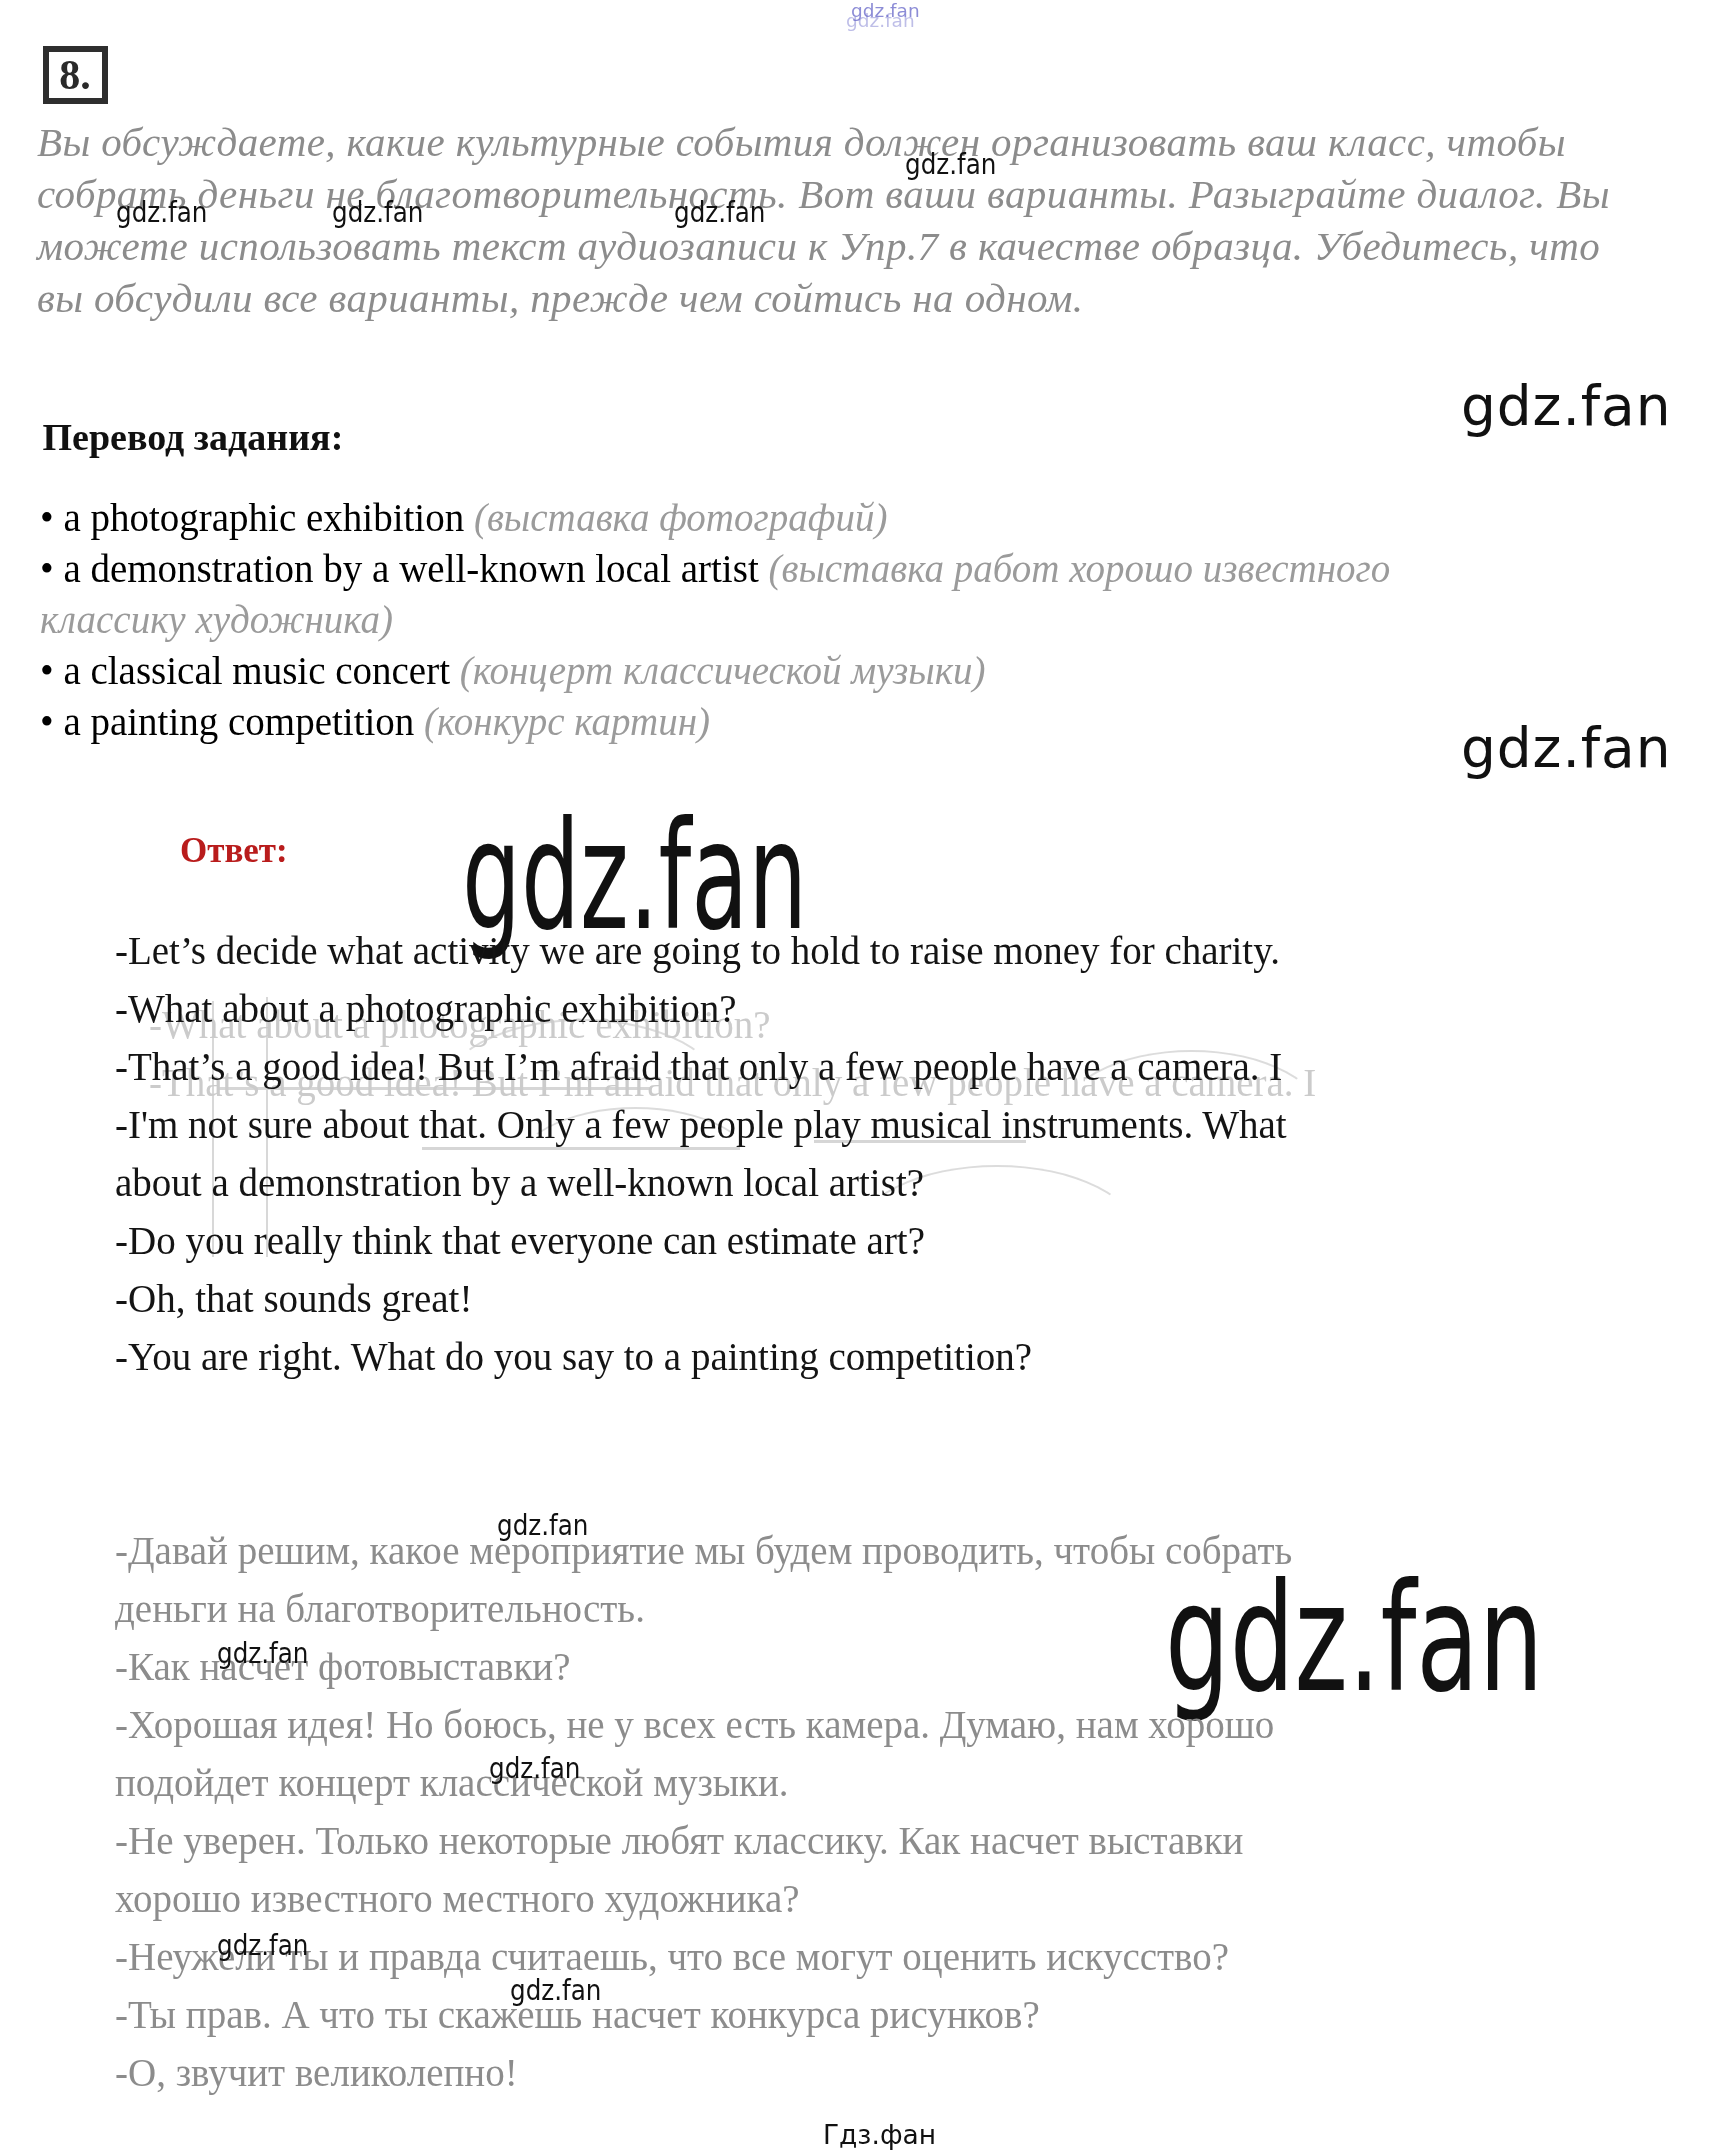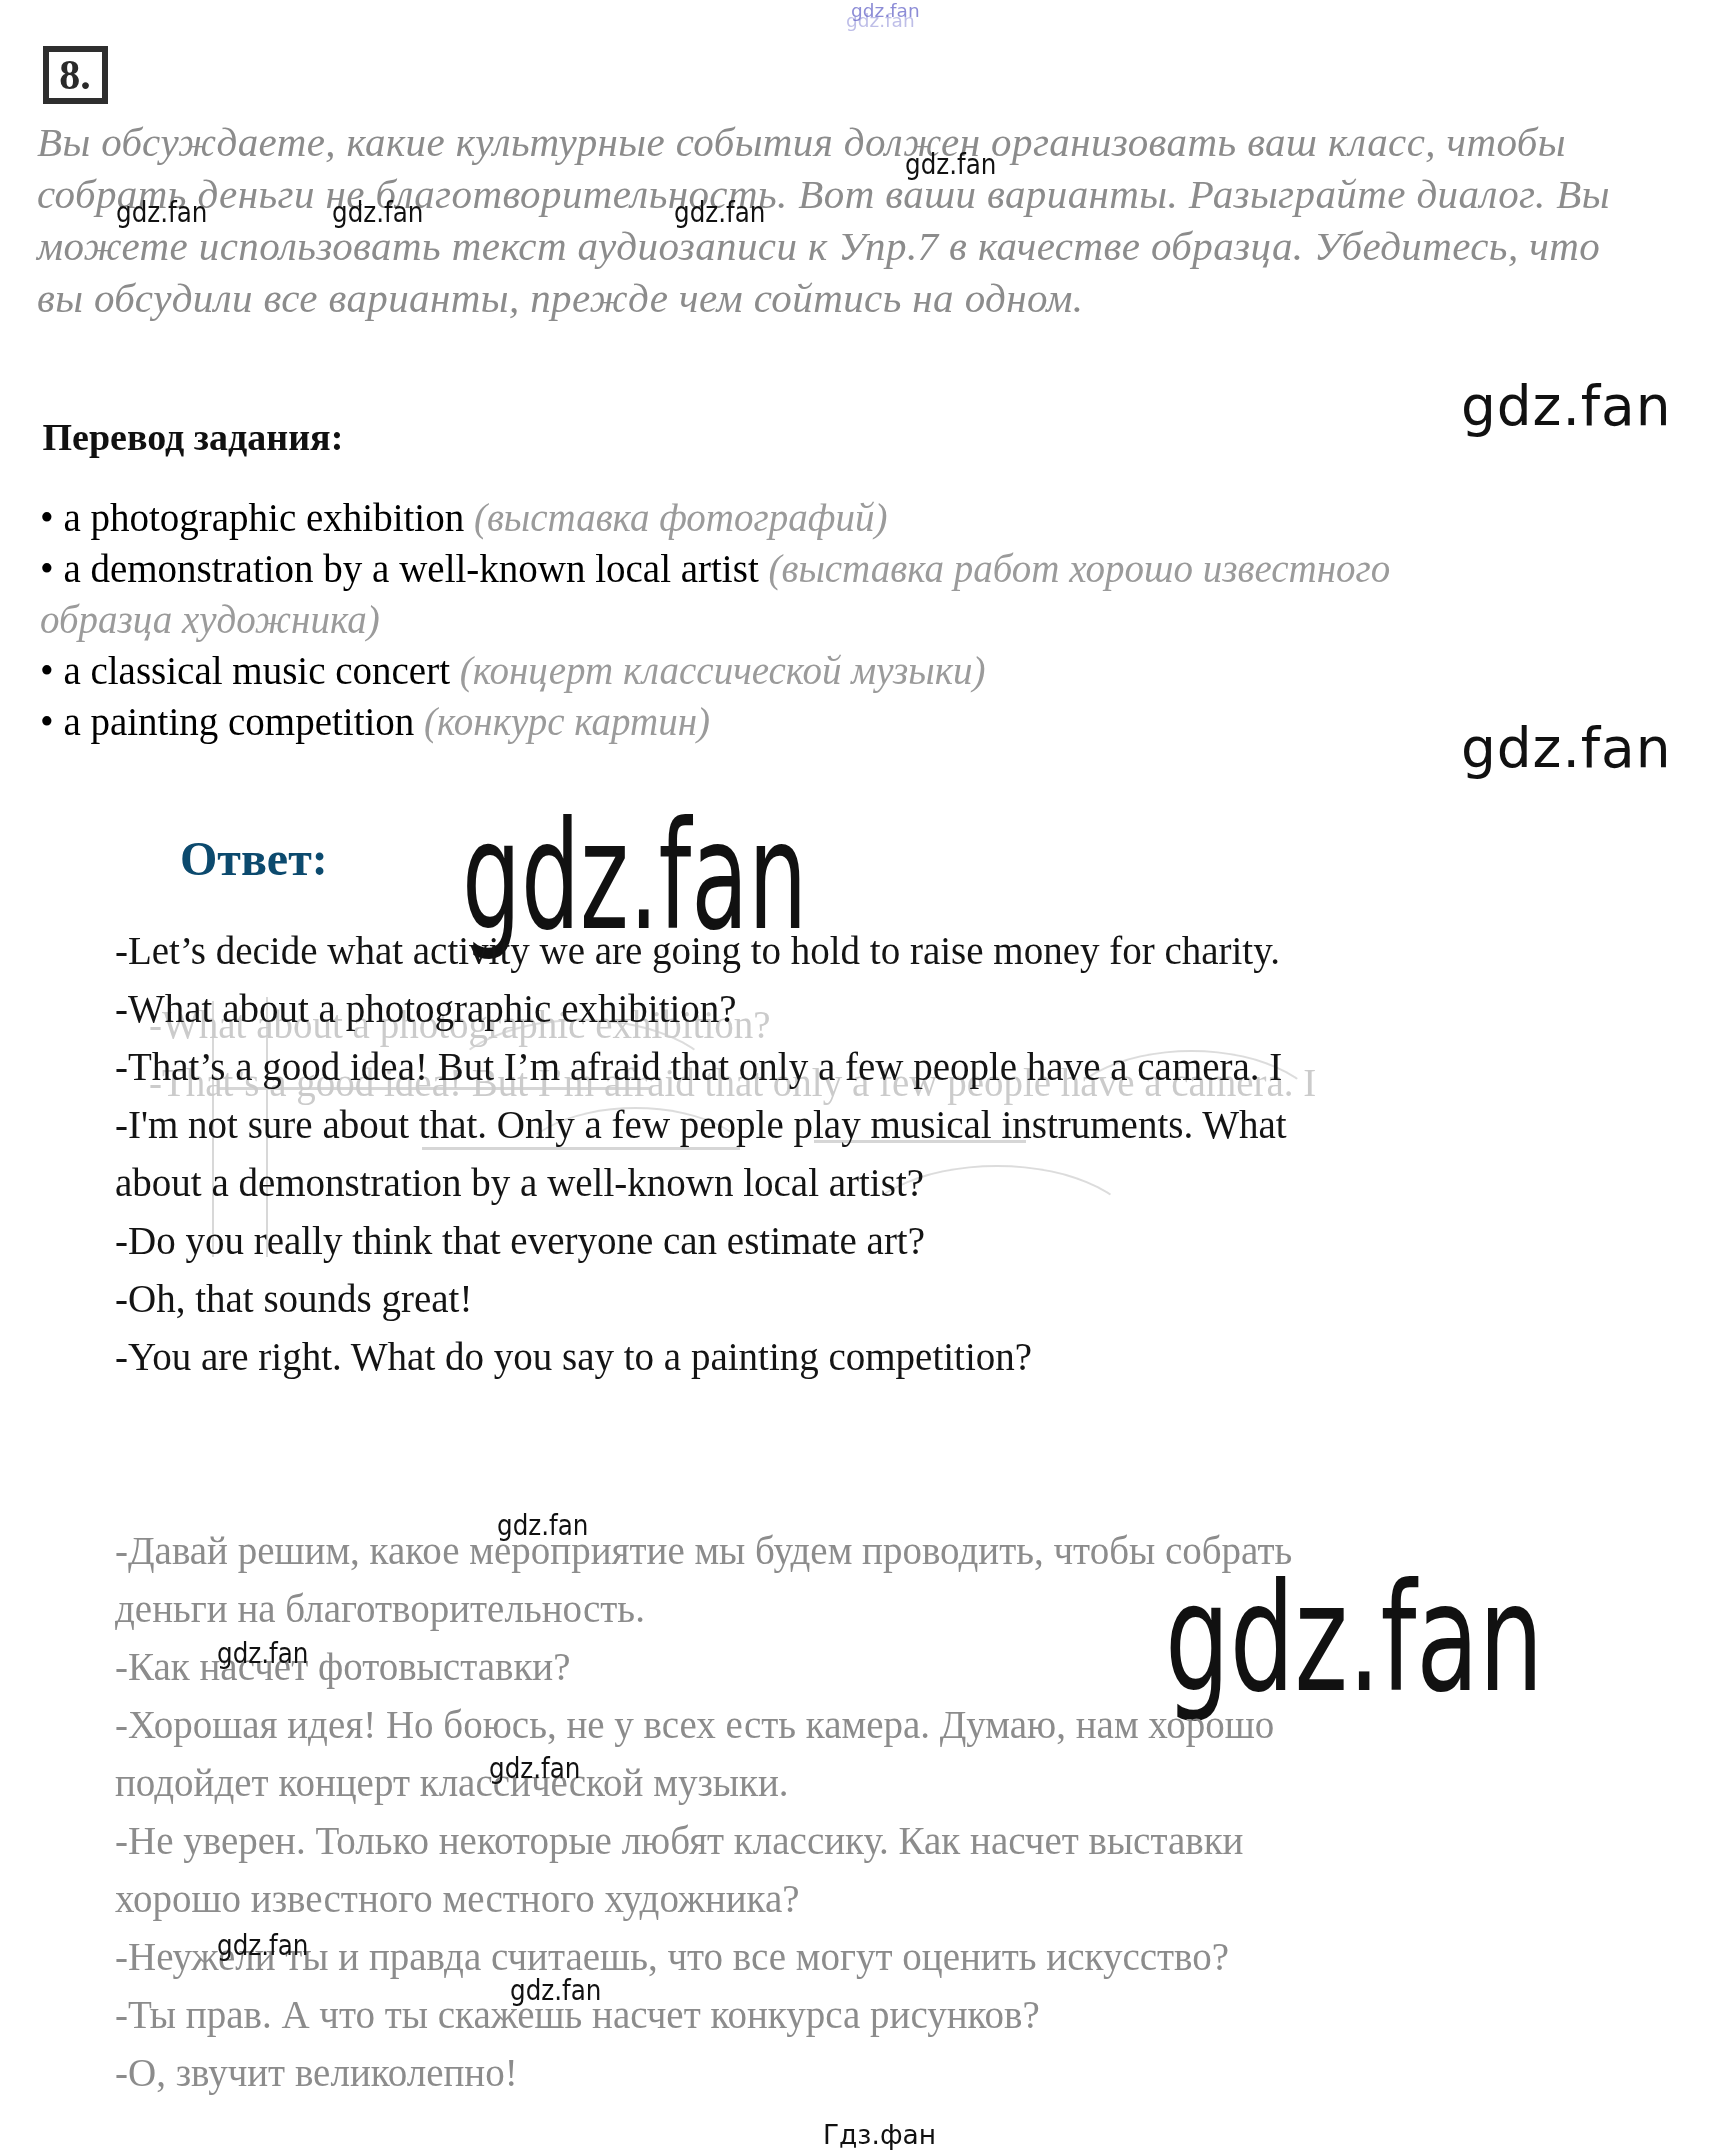--- a/index.html
+++ b/index.html
@@ -39,21 +39,21 @@
   .wm{font-family:"DejaVu Sans","Liberation Sans",sans-serif;color:#111;white-space:nowrap;}
   .wm-blue{font-size:18.5px;color:#7070cc;}
   .wm-sm{font-size:28px;transform:scaleX(.88);transform-origin:left top;}
   .wm-big{font-size:55px;letter-spacing:0.9px;}
   .wm-huge1{font-size:150px;line-height:1;transform:scaleX(.62);transform-origin:left top;}
   .wm-huge2{font-size:150px;line-height:1;transform:scaleX(.68);transform-origin:left top;}
   .wm-footer{font-size:26.5px;left:50%;transform:translateX(-50%);top:2119px;}
 
   
   .h-perevod{left:26.5px;top:415px;font-weight:bold;font-size:38px;color:#111;}
-  .h-otvet{left:164px;top:831px;font-weight:bold;font-size:48px;color:#0c4a6e;}
+  .h-otvet{left:164px;top:831px;font-weight:bold;font-size:35px;color:#b91c1c;}
 
   
   .options{left:24px;top:492px;font-size:39px;line-height:51px;}
   .opt-en{color:#000000;}
   .opt-ru{color:#9b9b9b;font-style:italic;}
 
   
   .dialogue-en{left:99px;top:922px;font-size:39px;line-height:58px;color:#141414;width:1588px;}
   .dialogue-ru{left:99px;top:1522px;font-size:39px;line-height:58px;color:#8c8c8c;width:1588px;}
   .line{white-space:nowrap;}
@@ -99,21 +99,21 @@
   <div class="abs h-perevod">Перевод задания:</div>
 
   <div class="abs options">
     <div class="line">
       <span class="opt-en">• a photographic exhibition </span><span class="opt-ru">(выставка фотографий)</span>
     </div>
     <div class="line">
       <span class="opt-en">• a demonstration by a well-known local artist </span><span class="opt-ru">(выставка работ хорошо известного</span>
     </div>
     <div class="line">
-      <span class="opt-en"></span><span class="opt-ru">образца художника)</span>
+      <span class="opt-en"></span><span class="opt-ru">классику художника)</span>
     </div>
     <div class="line">
       <span class="opt-en">• a classical music concert </span><span class="opt-ru">(концерт классической музыки)</span>
     </div>
     <div class="line">
       <span class="opt-en">• a painting competition </span><span class="opt-ru">(конкурс картин)</span>
     </div>
   </div>
 
   <div class="abs h-otvet">Ответ:</div>

